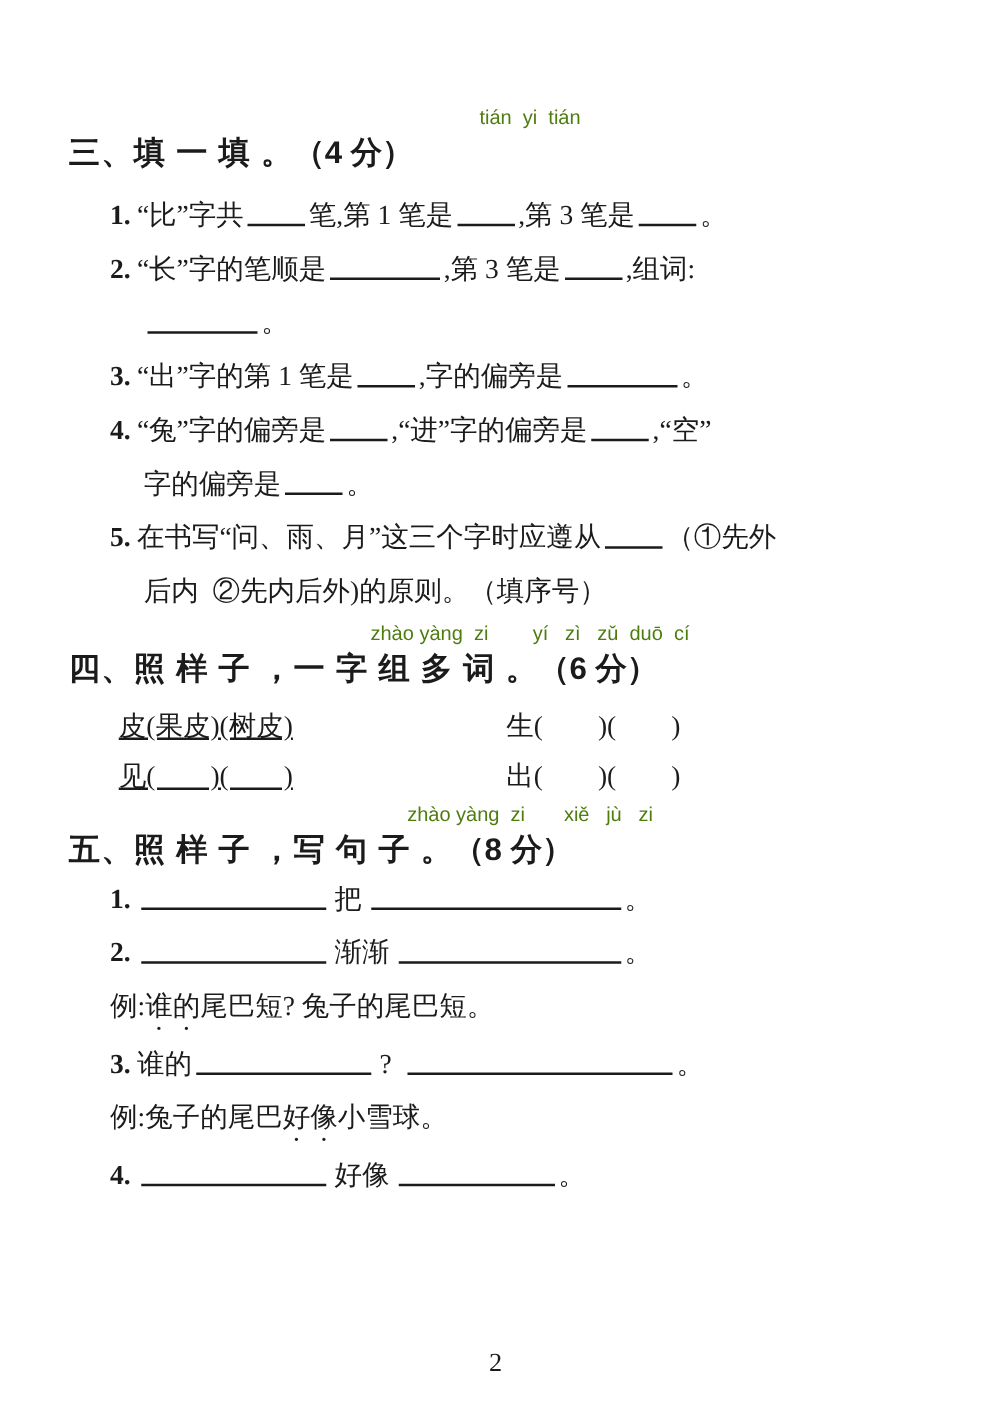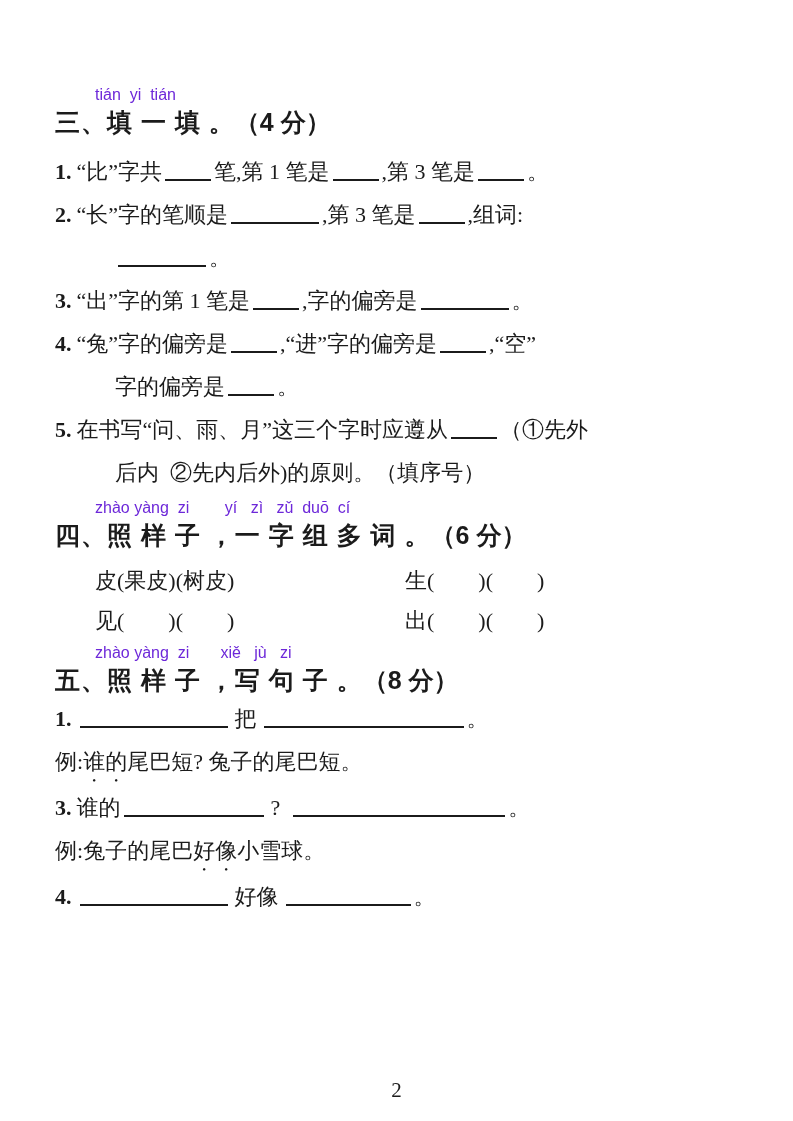--- a/index.html
+++ b/index.html
@@ -15,38 +15,39 @@
     overflow: hidden;
   }
   .content { padding: 85px 40px 0 55px; }
 
   .pinyin {
     font-family: "Liberation Sans", "DejaVu Sans", sans-serif;
     font-size: 16px;
     line-height: 20px;
     white-space: pre;
     margin-left: 40px;
-    color: #6d28d9;
+    color: #4d7c0f;
+    text-align: center;
   }
   .sec-title {
     font-family: "Liberation Sans", "DejaVu Sans", sans-serif;
     font-weight: 700;
     font-size: 25px;
     line-height: 34px;
     letter-spacing: 1px;
     white-space: pre;
   }
   .sec-title .pts { letter-spacing: 0; }
 
   .line {
     font-size: 22px;
     line-height: 43px;
     white-space: nowrap;
   }
-  .indent1 { }
+  .indent1 { margin-left: 33px; }
   .indent2 { margin-left: 60px; }
   .mt11 { margin-top: 11px; }
   .mt9  { margin-top: 9px; }
   .mt13 { margin-top: 13px; }
   .mt4  { margin-top: 4px; }
   .mt2  { margin-top: 2px; }
 
   .num {
     font-weight: 700;
     margin-right: 5px;
@@ -69,21 +70,21 @@
   .w-c  { width: 140px; }
   .w-d  { width: 212px; }
   .w-e  { width: 125px; }
 
   .row4 {
     display: flex;
     font-size: 22px;
     line-height: 40px;
     margin-left: 40px;
   }
-  .cell-left { width: 310px; white-space: pre; }
+  .cell-left { width: 310px; white-space: pre; text-decoration: underline; }
   .cell-right { white-space: pre; }
 
   .emdot {
     text-emphasis: filled dot #1b1b1b;
     -webkit-text-emphasis: filled dot #1b1b1b;
     text-emphasis-position: under right;
     -webkit-text-emphasis-position: under;
   }
   .qmark { margin: 0 10px 0 4px; }
   .midword { margin: 0 4px; }
@@ -152,20 +153,23 @@
     </div>
 
     <div class="mt2">
       <div class="pinyin">zhào yàng  zi       xiě   jù   zi</div>
       <div class="sec-title"><span>五、照 样 子 ，写 句 子 。</span><span class="pts">（8 分）</span></div>
 
       <div class="line indent1">
         <span class="num">1.</span><span class="blank w-l"></span><span class="t midword">把</span><span class="blank w-a"></span><span class="t">。</span>
       </div>
 
+      <div class="line indent1">
+        <span class="num">2.</span><span class="blank w-l"></span><span class="t midword">渐渐</span><span class="blank w-b"></span><span class="t">。</span>
+      </div>
 
       <div class="line indent1">
         <span class="t">例:</span><span class="t emdot">谁的</span><span class="t">尾巴短? 兔子的尾巴短。</span>
       </div>
       <div class="line indent1">
         <span class="num">3.</span><span class="t">谁的</span><span class="blank w-c"></span><span class="t qmark">?</span><span class="blank w-d"></span><span class="t">。</span>
       </div>
 
       <div class="line indent1">
         <span class="t">例:</span><span class="t">兔子的尾巴</span><span class="t emdot">好像</span><span class="t">小雪球。</span>

